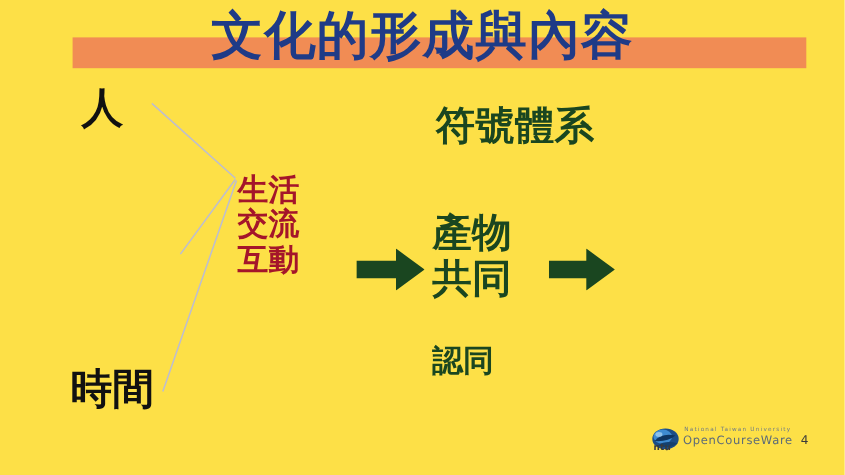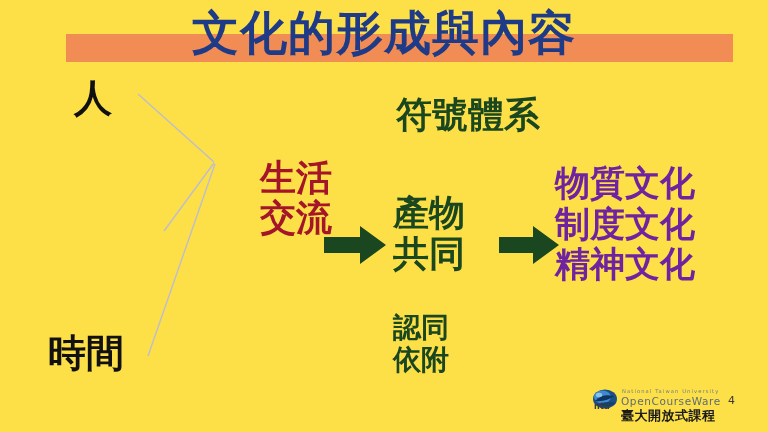--- a/index.html
+++ b/index.html
@@ -46,30 +46,29 @@
     position: absolute;
     font-family: "DejaVu Serif", "Liberation Serif", serif;
     font-weight: bold;
     white-space: nowrap;
     line-height: 1.04;
   }
 
   
   #label-person { left: 74px;  top: 78px;  font-size: 38px; color: #111111; }
   #label-region { left: 60px;  top: 212px; font-size: 38px; color: #111111; }
-  #label-time   { left: 48px;  top: 333px; font-size: 38px; color: #111111; }
+  #label-time   { left: 64px;  top: 333px; font-size: 38px; color: #111111; }
 
   
   #red-col {
     left: 216px; top: 157px;
-    font-size: 36px;
+    font-size: 28px;
     color: #A4152A;
     line-height: 1.12;
     text-align: left;
-    margin-left: 44px;
   }
 
   
   #symbol-system {
     left: 356px; top: 96px;
     font-size: 36px;
     color: #1A4620;
     margin-left: 40px;
   }
 
@@ -184,56 +183,50 @@
     <line x1="164" y1="231" x2="214" y2="163" stroke="#BDBDD0" stroke-width="1.4"></line>
     <line x1="148" y1="356" x2="215" y2="164" stroke="#BDBDD0" stroke-width="1.4"></line>
   </svg>
 
   <div class="cjk" id="label-person">人</div>
   <div class="cjk" id="label-time">時間</div>
 
   <div class="cjk" id="red-col">
     <div>生活</div>
     <div>交流</div>
+    <div>互動</div>
   </div>
 
   <svg class="arrow" id="arrow-1" width="62" height="38" viewBox="0 0 62 38" xmlns="http://www.w3.org/2000/svg">
     <polygon points="0,11 36,11 36,0 62,19 36,38 36,27 0,27" fill="#1A4620"></polygon>
   </svg>
 
   <div class="cjk" id="symbol-system">符號體系</div>
 
   <div class="cjk" id="green-col-1">
     <div>產物</div>
     <div>共同</div>
   </div>
   <div class="cjk" id="green-col-2">
     <div>認同</div>
-    <div>依附</div>
   </div>
 
   <svg class="arrow" id="arrow-2" width="60" height="38" viewBox="0 0 60 38" xmlns="http://www.w3.org/2000/svg">
     <polygon points="0,11 34,11 34,0 60,19 34,38 34,27 0,27" fill="#1A4620"></polygon>
   </svg>
 
-  <div class="cjk" id="purple-col">
-    <div>物質文化</div>
-    <div>制度文化</div>
-    <div>精神文化</div>
-  </div>
 
   <div id="footer-logo">
     <svg id="globe-icon" width="28" height="22" viewBox="0 0 28 22" xmlns="http://www.w3.org/2000/svg">
       <ellipse cx="13" cy="10" rx="12" ry="9.5" fill="#1C4E86"></ellipse>
       <ellipse cx="10.5" cy="8" rx="8.5" ry="6.5" fill="#3E8BD0"></ellipse>
       <path d="M3 12 Q10 4 22 7 Q15 13 3 12 Z" fill="#0E3560"></path>
       <path d="M6 16 Q13 11 24 14 Q16 20 6 16 Z" fill="#14406E"></path>
       <ellipse cx="7" cy="6" rx="3.2" ry="2.2" fill="#9CCBEE" opacity="0.85"></ellipse>
     </svg>
     <div id="ntu-mark">ntu</div>
     <div id="ocw-eng-small">National Taiwan University</div>
     <div id="ocw-title">OpenCourseWare</div>
-    <div id="ocw-cjk">臺大開放式課程</div>
   </div>
 
   <div id="page-number">4</div>
 
 </div>
 
 </body></html>

